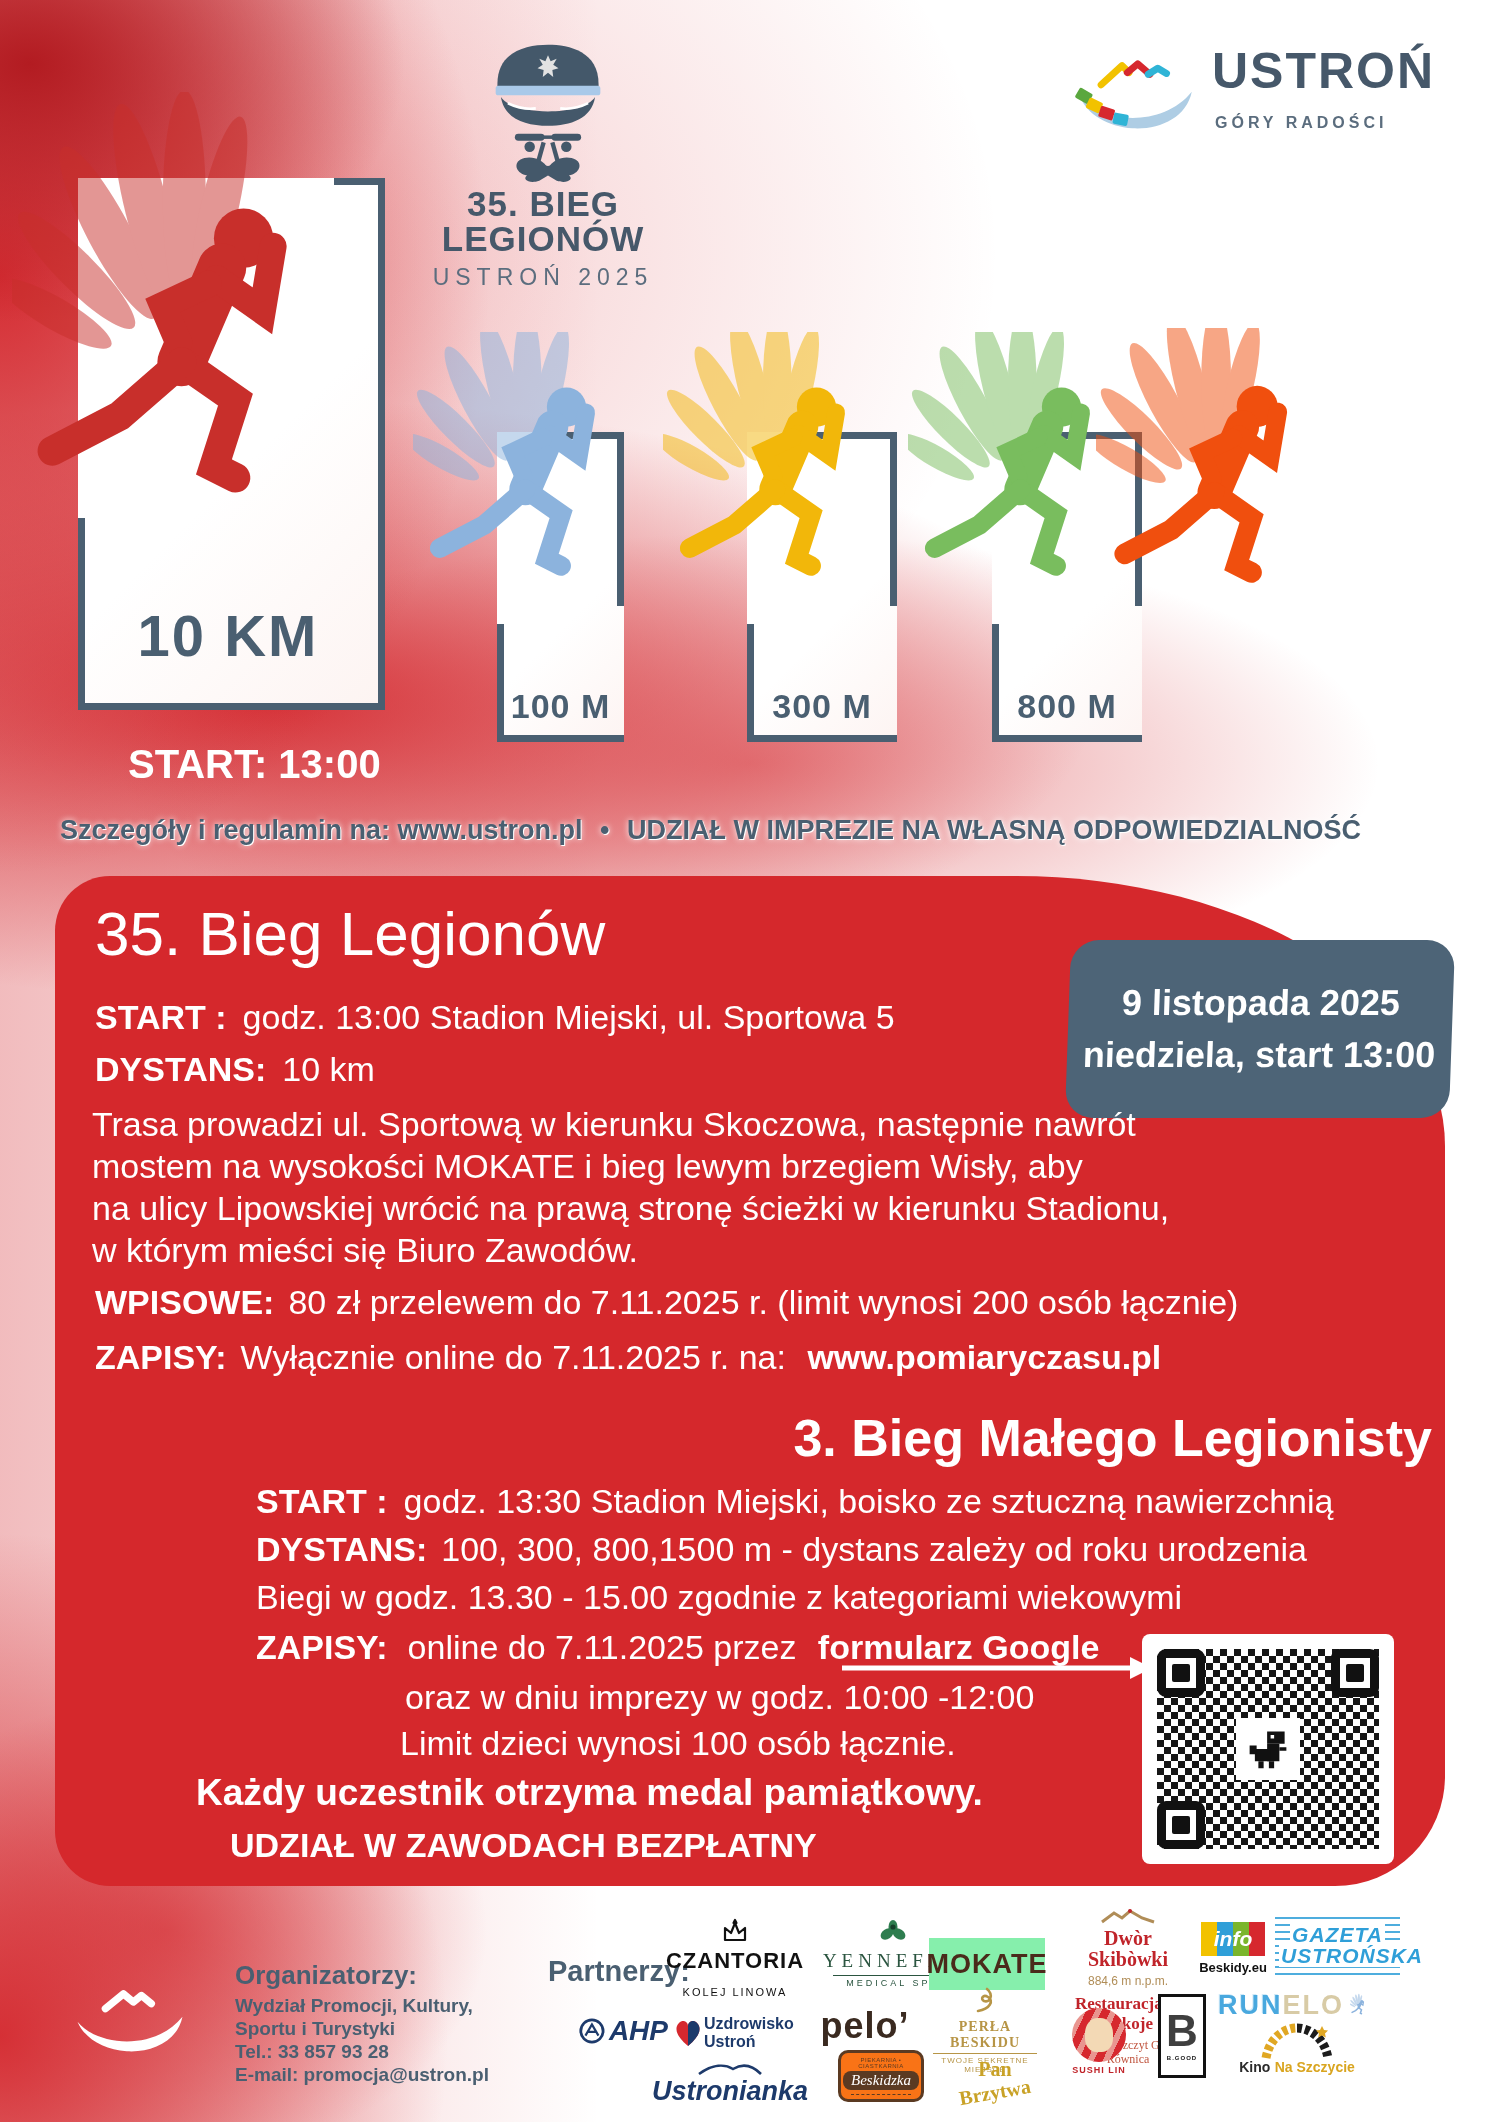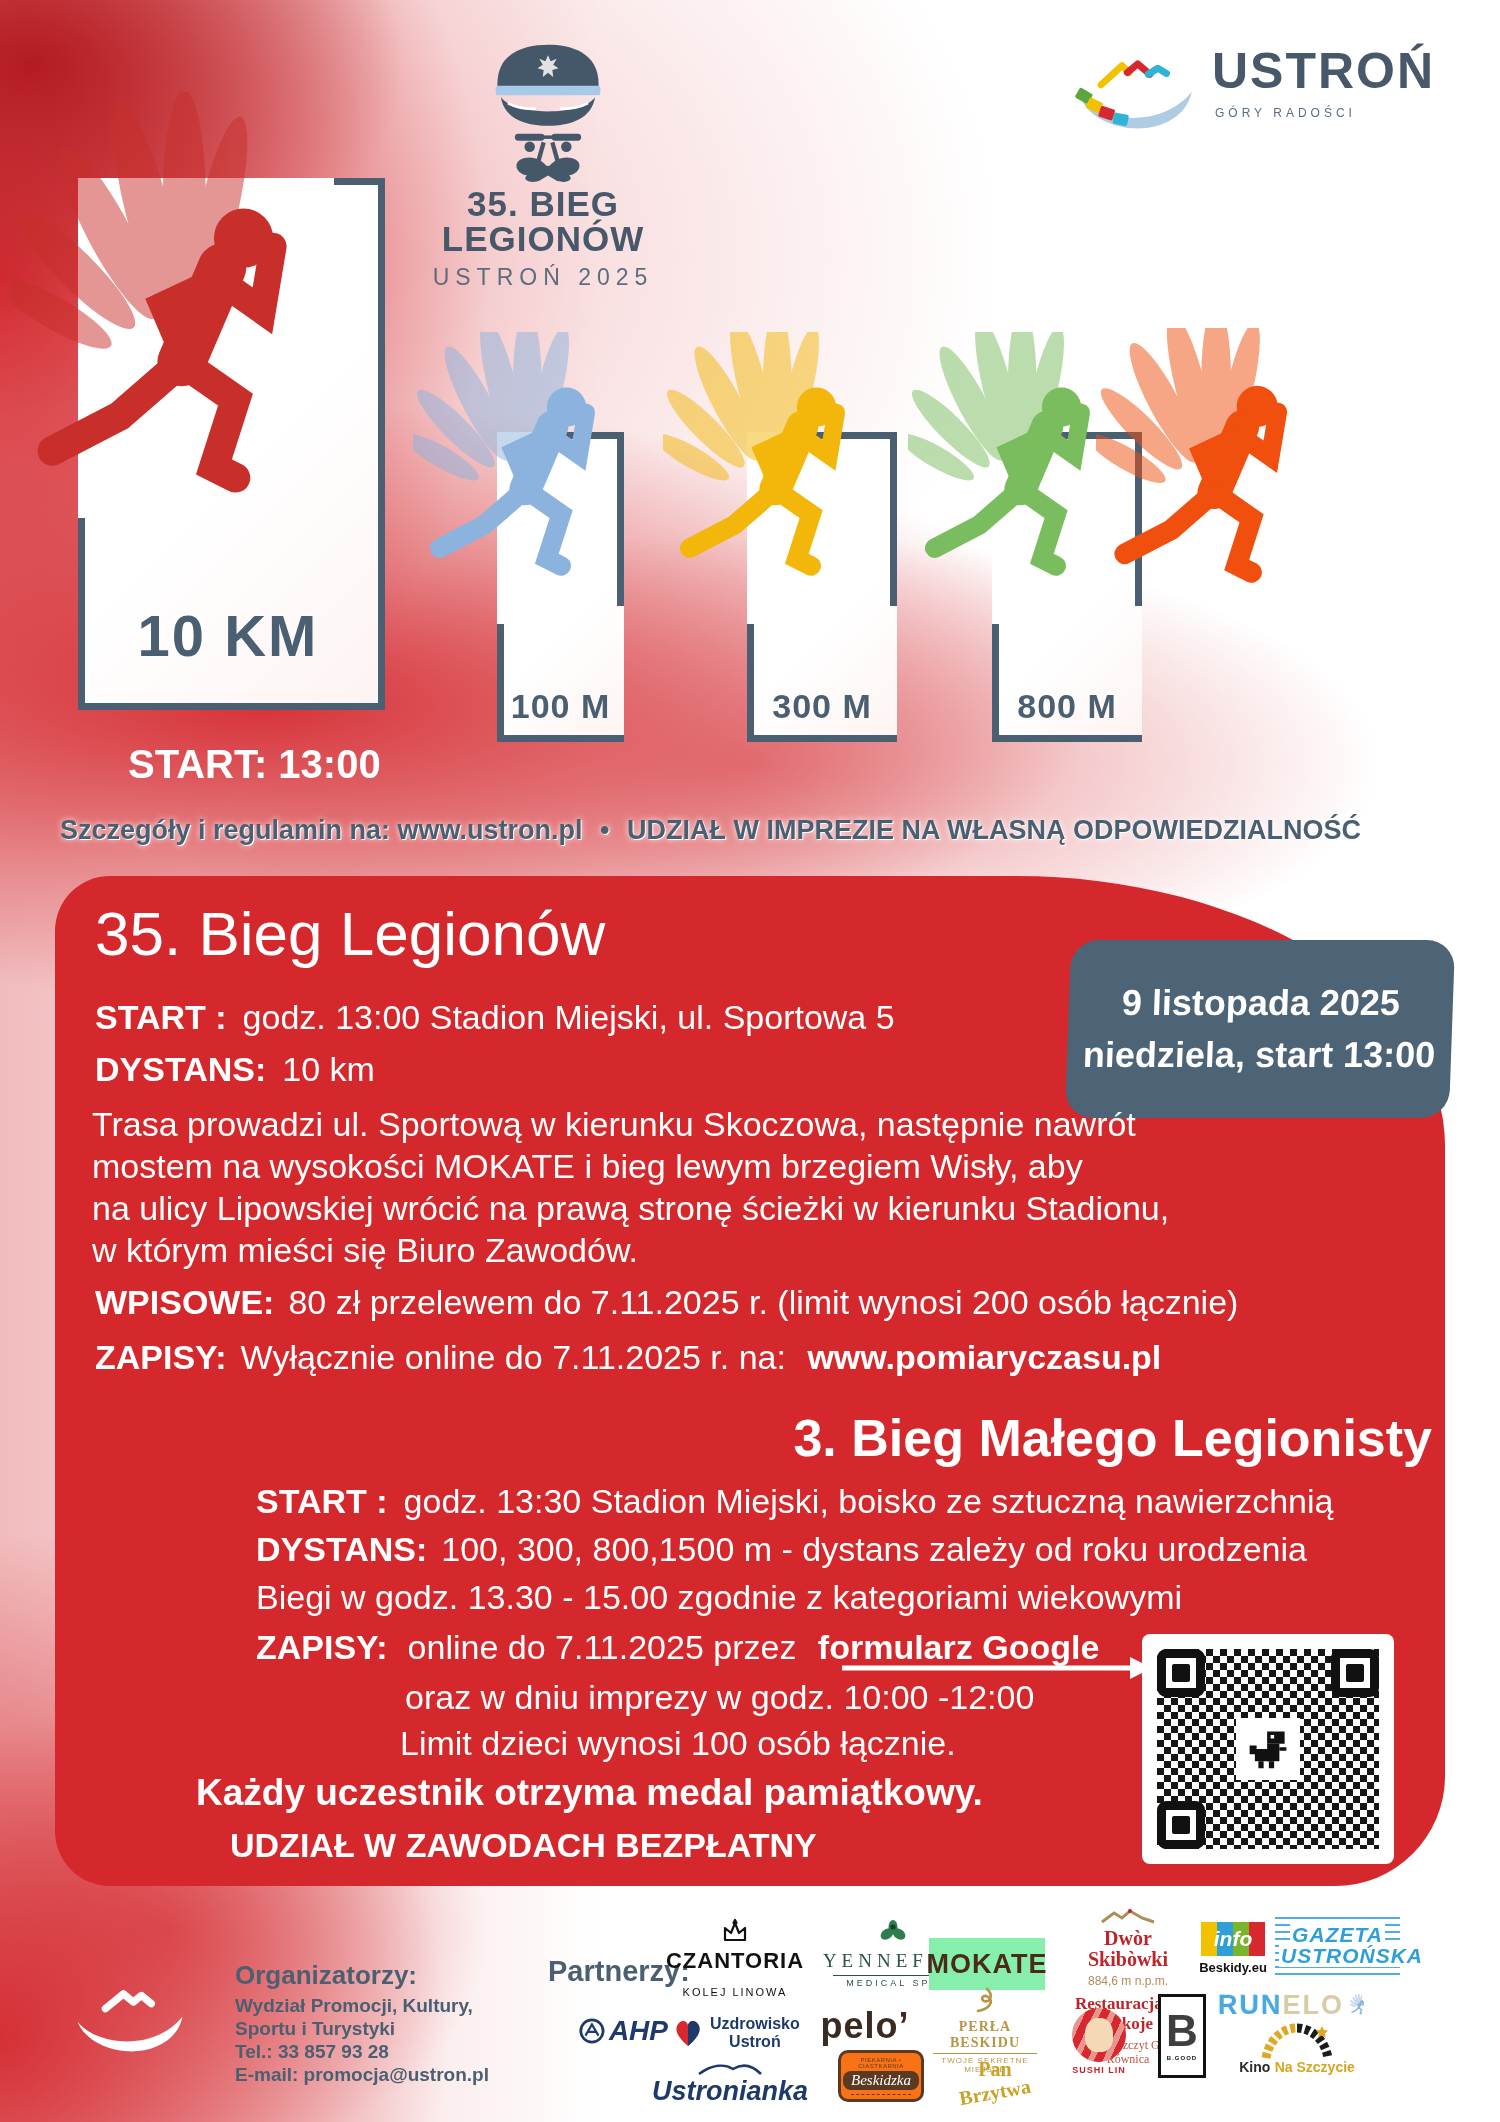--- a/index.html
+++ b/index.html
@@ -15,21 +15,21 @@
     radial-gradient(640px 720px at 0% 96%,rgba(210,32,38,.88),rgba(210,32,38,0) 70%),
     radial-gradient(430px 310px at 11% 91%,rgba(210,32,38,.55),rgba(210,32,38,0) 75%),
     linear-gradient(90deg,rgba(210,32,38,.30),rgba(210,32,38,0) 40%)}
   .slate{color:#4a5f71}
   .w{color:#fff}
   b{font-weight:bold}
   
   .brand-title{font-weight:bold;color:#46586a;font-size:35px;line-height:1.0;letter-spacing:1px;text-align:center}
   .brand-sub{color:#5b6d7e;font-size:23px;letter-spacing:6px;text-align:center;margin-top:8px}
   .ustron-word{font-weight:bold;color:#46586a;font-size:50px;letter-spacing:2px}
-  .ustron-tag{font-weight:normal;color:#5b6d7e;font-size:12px;letter-spacing:4px;margin-top:4px}
+  .ustron-tag{font-weight:bold;color:#5b6d7e;font-size:16px;letter-spacing:4px;margin-top:12px}
   
   .mainbox{position:absolute;left:78px;top:178px;width:307px;height:532px;background:linear-gradient(135deg,#fff 55%,#fdf4f2);border-right:7px solid #4a5f71;border-bottom:7px solid #4a5f71}
   .mainbox::before{content:"";position:absolute;left:0;bottom:0;width:7px;height:185px;background:#4a5f71}
   .mainbox::after{content:"";position:absolute;right:0;top:0;width:44px;height:7px;background:#4a5f71}
   .mainbox .dist{position:absolute;left:0;bottom:34px;width:100%;text-align:center;font-size:58px;font-weight:bold;color:#4a5f71;letter-spacing:2px}
   .kbox{position:absolute;background:linear-gradient(135deg,#fff 60%,#fdf4f2)}
   .kbox .ctr{position:absolute;top:0;right:0;width:62%;height:56%;border-top:7px solid #4a5f71;border-right:7px solid #4a5f71}
   .kbox .cbl{position:absolute;bottom:0;left:0;width:100%;height:38%;border-bottom:7px solid #4a5f71;border-left:7px solid #4a5f71}
   .kbox .dist{position:absolute;left:0;bottom:16px;width:100%;text-align:center;font-size:34px;font-weight:bold;color:#4a5f71;letter-spacing:1px}
   .runner{position:absolute}
@@ -307,21 +307,21 @@
   </div>
 
   <div class="logo" style="left:578px;top:2015px;width:90px;display:flex;align-items:center;gap:3px">
     <svg width="30" height="30" viewBox="0 0 30 30">
       <circle cx="15" cy="15" r="12" fill="none" stroke="#1d3a6b" stroke-width="3"></circle>
       <path d="M8,20 L15,8 L22,20 M11,16 h8" stroke="#1d3a6b" stroke-width="2.4" fill="none"></path>
     </svg>
     <div style="font-size:28px;font-weight:bold;font-style:italic;color:#1d3a6b">AHP</div>
   </div>
 
-  <div class="logo" style="left:672px;top:2015px;width:135px;display:flex;align-items:center;gap:6px;text-align:center">
+  <div class="logo" style="left:672px;top:2015px;width:135px;display:flex;align-items:center;text-align:left">
     <svg width="32" height="30" viewBox="0 0 32 30">
       <path d="M16,28 C4,18 2,10 7,5 C11,1 16,4 16,8 C16,4 21,1 25,5 C30,10 28,18 16,28 Z" fill="#d6282e"></path>
       <path d="M16,8 C16,4 21,1 25,5 C30,10 28,18 16,28 Z" fill="#1d3a6b"></path>
     </svg>
     <div style="font-size:16px;font-weight:bold;color:#1d3a6b;line-height:1.1">
       <div>Uzdrowisko</div>
       <div>Ustroń</div>
     </div>
   </div>
 

